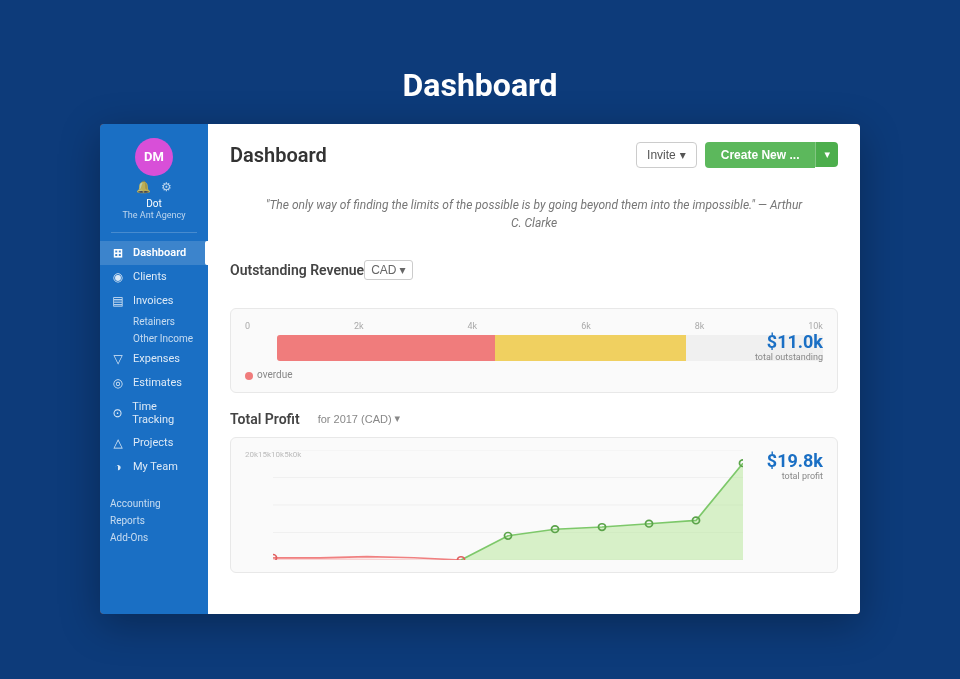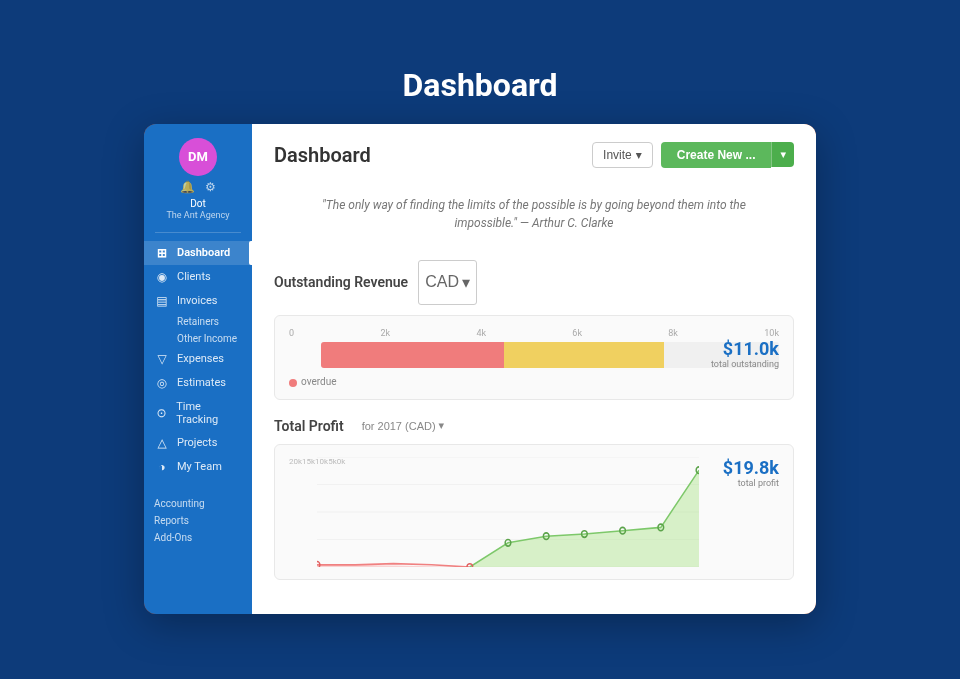--- a/index.html
+++ b/index.html
@@ -17,24 +17,24 @@
 
     .page-title-outer {
       color: #fff;
       font-size: 32px;
       font-weight: 700;
       margin-bottom: 20px;
       text-align: center;
     }
 
     .app-container {
-      width: 672px;
+      width: 760px;
       height: 490px;
       background: #c2410c;
-      border-radius: 12px;
+      border-radius: 4px;
       display: flex;
       overflow: hidden;
       box-shadow: 0 10px 40px rgba(0,0,0,0.3);
     }
 
     
     .sidebar {
       width: 108px;
       background: #1a6fc4;
       display: flex;
@@ -231,39 +231,39 @@
       font-style: italic;
       color: #777;
       font-size: 12px;
       line-height: 1.5;
     }
 
     
     .section-header {
       display: flex;
       align-items: center;
-      gap: 10px;
-      margin-bottom: 10px;
+      gap: 0;
+      margin-bottom: 28px;
     }
 
     .section-title {
       font-size: 14px;
       font-weight: 600;
       color: #444;
     }
 
     .currency-badge {
       display: flex;
       align-items: center;
       gap: 3px;
       background: none;
       border: 1px solid #ccc;
       border-radius: 3px;
-      padding: 12px 6px;
-      font-size: 16px;
+      padding: 2px 6px;
+      font-size: 12px;
       color: #666;
       cursor: pointer;
     }
 
     .chart-container {
       background: #fafafa;
       border: 1px solid #e8e8e8;
       border-radius: 6px;
       padding: 12px 14px;
       margin-bottom: 18px;

